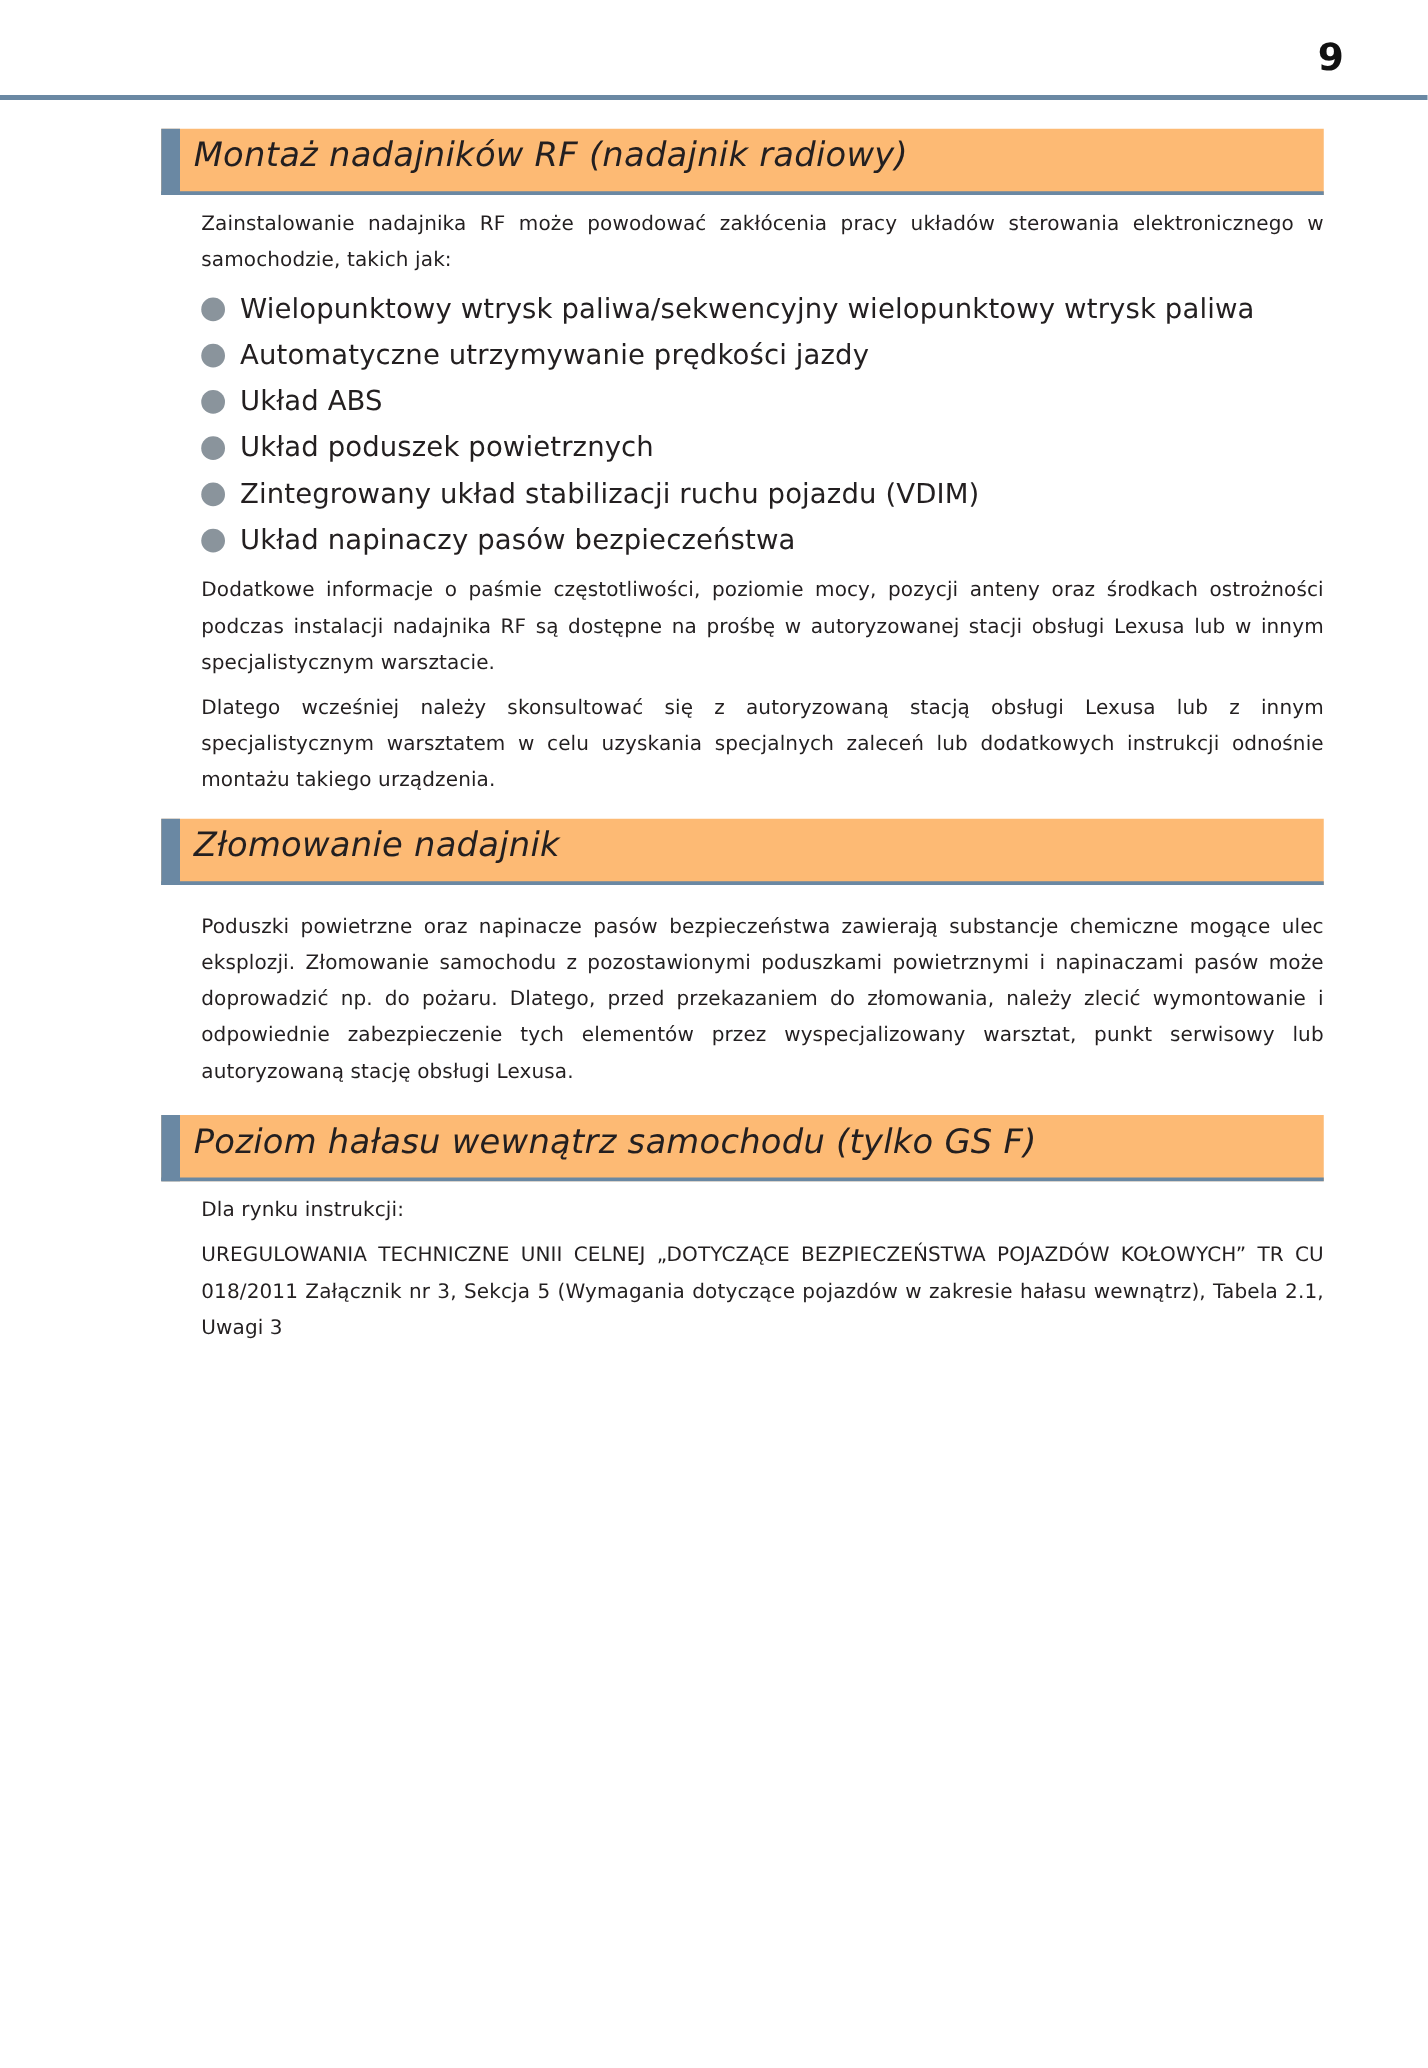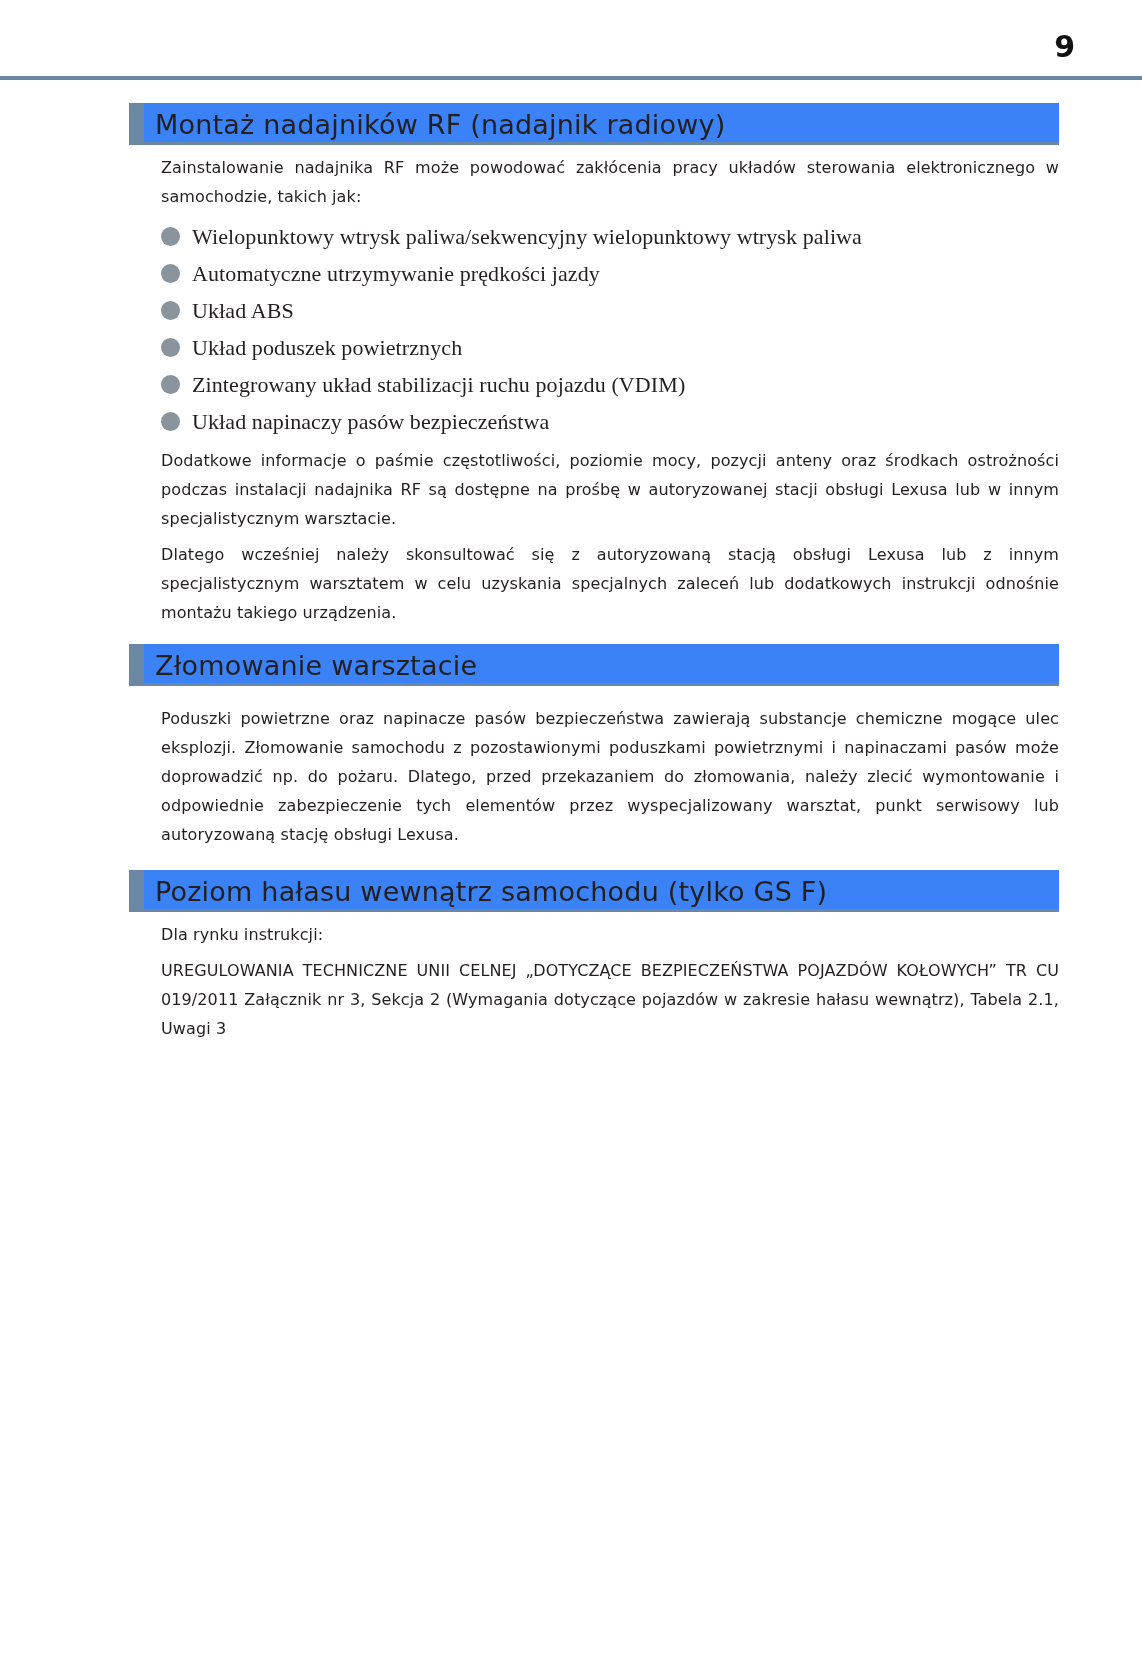--- a/index.html
+++ b/index.html
@@ -34,25 +34,26 @@
       background: #6a88a3;
     }
     .content {
       position: absolute;
       left: 129px;
       top: 103px;
       width: 930px;
     }
     .section-header {
       position: relative;
-      height: 42px;
-      background: #3b82f6;
+      height: 53px;
+      background: #fdba74;
       border-bottom: 3px solid #6a88a3;
       box-sizing: border-box;
       margin-bottom: 8px;
+      font-style: italic;
     }
     .section-header .accent-bar {
       position: absolute;
       left: 0;
       top: 0;
       bottom: -3px;
       width: 15px;
       background: #6a88a3;
     }
     .section-header .title {
@@ -81,21 +82,20 @@
       margin: 2px 0 6px 0;
       padding: 0;
     }
     .bullet-item {
       display: flex;
       align-items: center;
       font-size: 22px;
       line-height: 29px;
       height: 37px;
       letter-spacing: 0.1px;
-      font-family: Liberation Serif, serif;
     }
     .bullet-dot {
       width: 19px;
       height: 19px;
       border-radius: 50%;
       background: #8a949c;
       margin-right: 12px;
       flex: 0 0 19px;
     }
     .section-gap-1 { height: 10px; }
@@ -146,34 +146,34 @@
       <p class="para">Dodatkowe informacje o paśmie częstotliwości, poziomie mocy, pozycji anteny oraz środkach ostrożności podczas instalacji nadajnika RF są dostępne na prośbę w autoryzowanej stacji obsługi Lexusa lub w innym specjalistycznym warsztacie.</p>
       <p class="para">Dlatego wcześniej należy skonsultować się z autoryzowaną stacją obsługi Lexusa lub z innym specjalistycznym warsztatem w celu uzyskania specjalnych zaleceń lub dodatkowych instrukcji odnośnie montażu takiego urządzenia.</p>
     </div>
   </section>
 
   <div class="section-gap-1"></div>
 
   <section>
     <div class="section-header">
       <div class="accent-bar"></div>
-      <div class="title">Złomowanie warsztacie</div>
+      <div class="title">Złomowanie nadajnik</div>
     </div>
     <div class="after-header-2"></div>
     <div class="body-block">
       <p class="para">Poduszki powietrzne oraz napinacze pasów bezpieczeństwa zawierają substancje chemiczne mogące ulec eksplozji. Złomowanie samochodu z pozostawionymi poduszkami powietrznymi i napinaczami pasów może doprowadzić np. do pożaru. Dlatego, przed przekazaniem do złomowania, należy zlecić wymontowanie i odpowiednie zabezpieczenie tych elementów przez wyspecjalizowany warsztat, punkt serwisowy lub autoryzowaną stację obsługi Lexusa.</p>
     </div>
   </section>
 
   <div class="section-gap-2"></div>
 
   <section>
     <div class="section-header">
       <div class="accent-bar"></div>
       <div class="title">Poziom hałasu wewnątrz samochodu (tylko GS F)</div>
     </div>
     <div class="body-block">
       <p class="para">Dla rynku instrukcji:</p>
-      <p class="para">UREGULOWANIA TECHNICZNE UNII CELNEJ „DOTYCZĄCE BEZPIECZEŃSTWA POJAZDÓW KOŁOWYCH” TR CU 019/2011 Załącznik nr 3, Sekcja 2 (Wymagania dotyczące pojazdów w zakresie hałasu wewnątrz), Tabela 2.1, Uwagi 3</p>
+      <p class="para">UREGULOWANIA TECHNICZNE UNII CELNEJ „DOTYCZĄCE BEZPIECZEŃSTWA POJAZDÓW KOŁOWYCH” TR CU 018/2011 Załącznik nr 3, Sekcja 5 (Wymagania dotyczące pojazdów w zakresie hałasu wewnątrz), Tabela 2.1, Uwagi 3</p>
     </div>
   </section>
 
 </div>
 
 </body></html>

